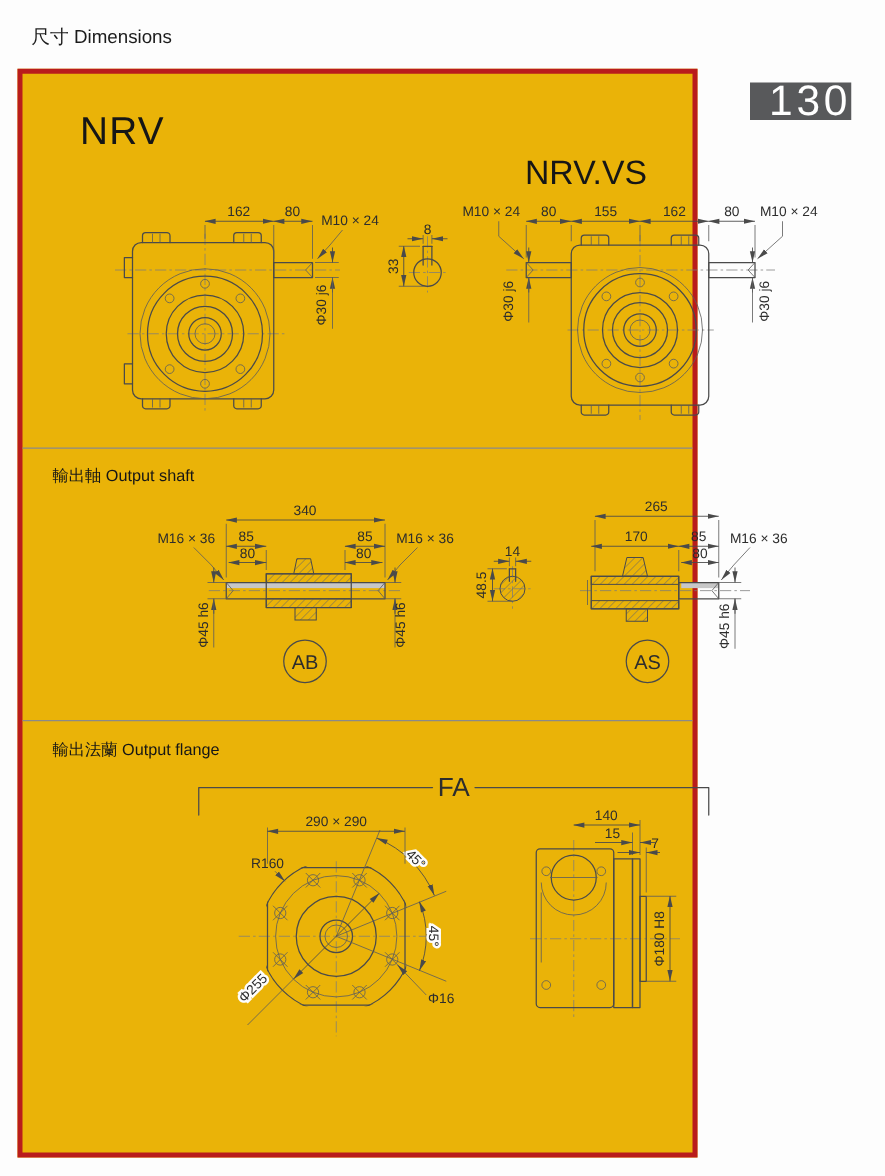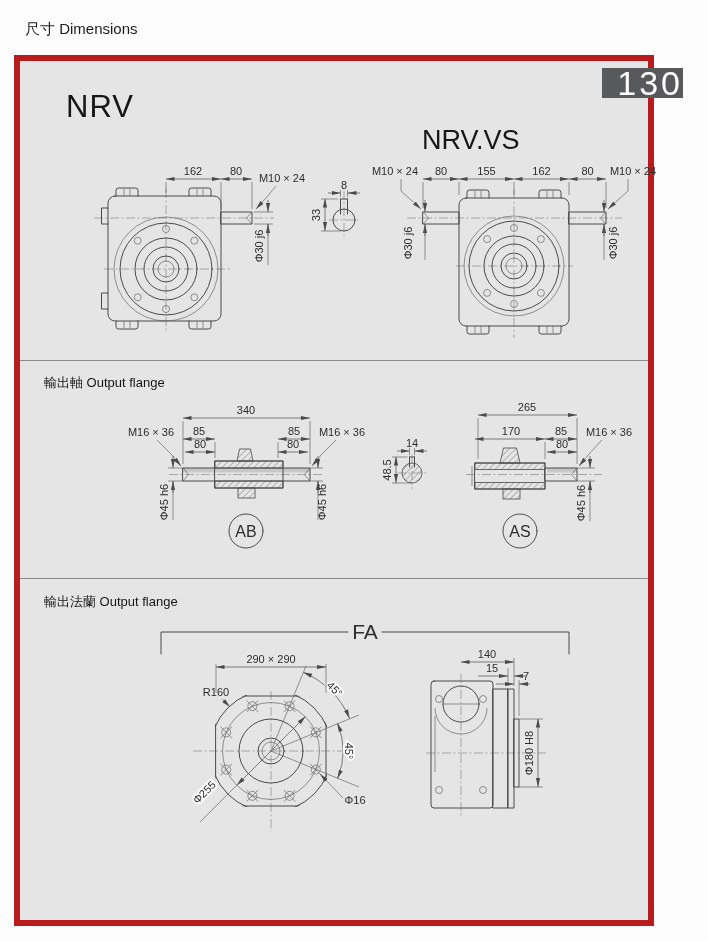--- a/index.html
+++ b/index.html
@@ -1,19 +1,19 @@
 <!DOCTYPE html>
 <html><head>
 <meta charset="utf-8">
 <style>
 *{margin:0;padding:0;box-sizing:border-box}
 html,body{width:708px;height:941px;background:#fdfdfd;position:relative;
   font-family:"Liberation Sans","DejaVu Sans",sans-serif;color:#2d2d2d}
 .hdr{position:absolute;left:25px;top:20px;font-size:15px;color:#1b1b1b}
-.box{position:absolute;left:14px;top:55px;width:640px;height:871px;border:6px solid #b91c1c;background:#e5e5e5}
+.box{position:absolute;left:14px;top:55px;width:544px;height:871px;border:4px solid #b91c1c;background:#eab308}
 .divider{position:absolute;left:0;width:100%;height:0;border-top:1px solid #8a8a8a}
 .d1{top:299px}.d2{top:517px}
 .title{position:absolute;left:46px;top:28px;font-size:31px;letter-spacing:1px;color:#161616}
 .badge{position:absolute;left:582px;top:7px;width:81px;height:30px;background:#58595b;color:#fff;
   font-size:34px;text-align:right;line-height:30px;letter-spacing:3px}
 .variant{position:absolute;left:402px;top:64px;font-size:27px;color:#161616}
 .seclabel{position:absolute;left:24px;font-size:13px;color:#161616}
 .sl1{top:313px}.sl2{top:532px}
 svg{position:absolute;overflow:visible}
 svg text{font-size:11px;fill:#2d2d2d;text-anchor:middle}
@@ -173,21 +173,21 @@
     <line class="dm" x1="64" y1="90" x2="64" y2="78" marker-end="url(#ae)"></line>
     <line class="tn" x1="64" y1="78" x2="64" y2="114"></line>
     <text transform="rotate(-90 51 97)" x="51" y="97">Φ30 j6</text>
     <line class="dm" x1="243" y1="54" x2="243" y2="66" marker-end="url(#ae)"></line>
     <line class="dm" x1="243" y1="90" x2="243" y2="78" marker-end="url(#ae)"></line>
     <line class="tn" x1="243" y1="78" x2="243" y2="114"></line>
     <text transform="rotate(-90 256 97)" x="256" y="97">Φ30 j6</text>
   </svg>
 
   <div class="divider d1"></div>
-  <div class="seclabel sl1">輸出軸 Output flange</div>
+  <div class="seclabel sl1">輸出軸 Output shaft</div>
 
   <svg style="left:101px;top:335px" width="260" height="160" viewBox="0 0 260 160">
     <line class="cl" x1="48" y1="78.5" x2="203" y2="78.5"></line>
     <rect class="kw" x="62" y="72" width="127" height="4.5"></rect>
     <rect class="ln" x="62" y="72" width="127" height="13"></rect>
     <rect class="hatch" x="94" y="65" width="68" height="7"></rect>
     <rect class="hatch" x="94" y="85" width="68" height="7"></rect>
     <rect class="ln" x="94" y="65" width="68" height="27"></rect>
     <path class="hatch" d="M116 65 L118.5 53 L129.5 53 L132 65 Z"></path>
     <rect class="hatch" x="117" y="92" width="17" height="10"></rect>

